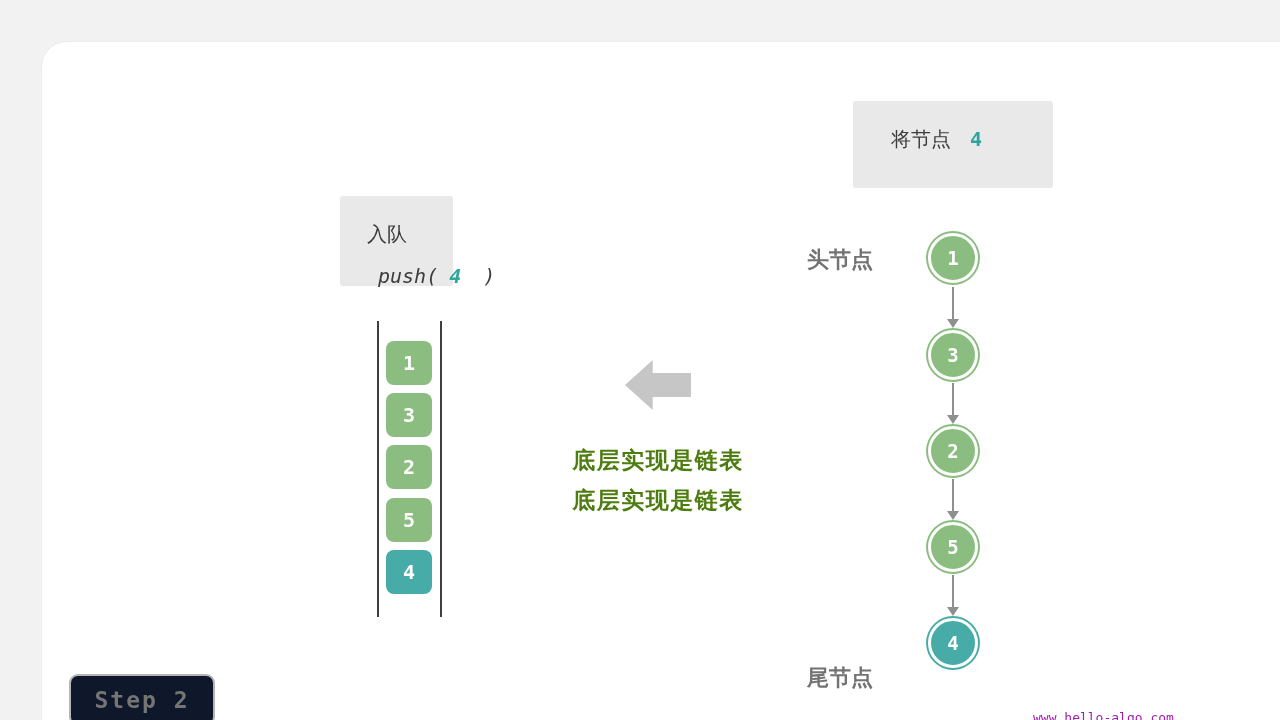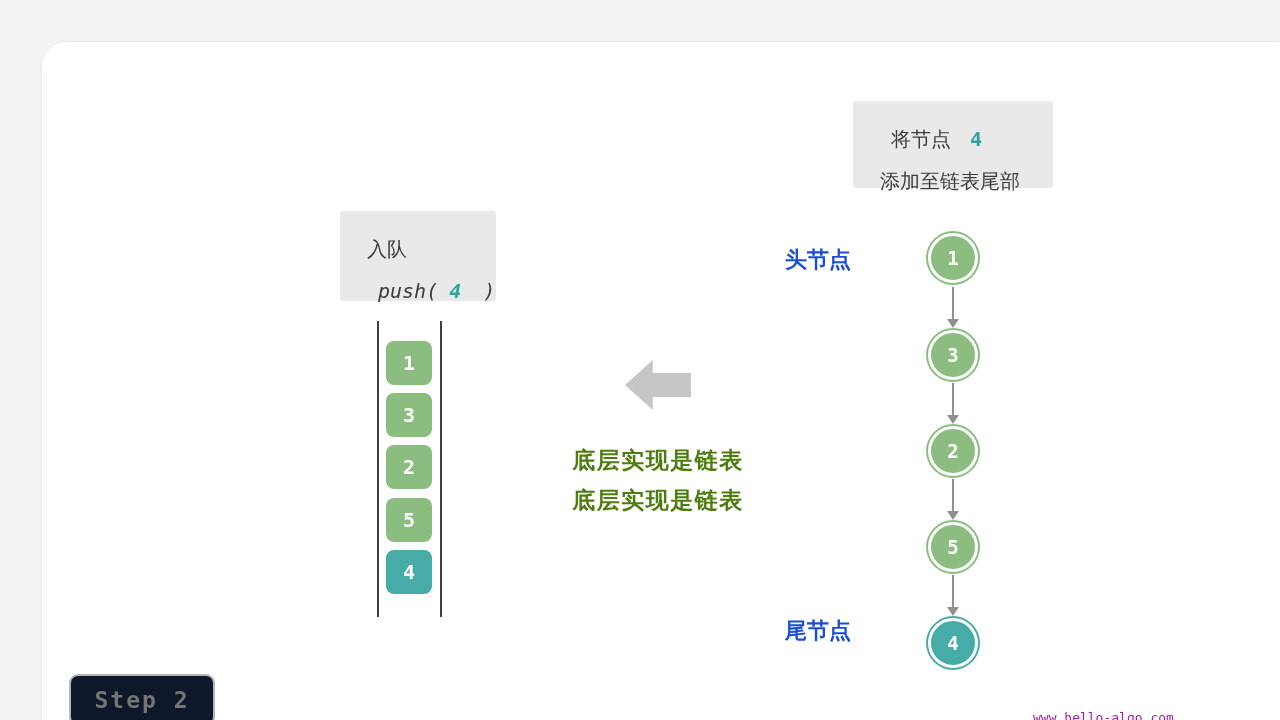--- a/index.html
+++ b/index.html
@@ -25,21 +25,21 @@
     position: absolute;
     background: #e9e9e9;
     border-radius: 3px;
     padding: 12px 16px;
     font-size: 20px;
     line-height: 31px;
     color: #3c3c3c;
   }
   .label-box .teal-text { margin-left: 8px; }
   .annotation-box { left: 820px; top: 68px; width: 200px; height: 87px; }
-  .operation-box  { left: 307px; top: 178px; width: 156px; height: 90px; }
+  .operation-box  { left: 307px; top: 163px; width: 113px; height: 90px; }
   .teal-text { color: #2ea6a0; font-weight: bold; font-family: "DejaVu Sans Mono", "Liberation Mono", monospace; }
 
   
   .q-rail {
     position: absolute;
     top: 288px;
     width: 2px; height: 296px;
     background: #3f3f3f;
   }
   .q-rail.left  { left: 344px; }
@@ -77,27 +77,27 @@
     letter-spacing: 1.5px;
     color: #4d7c0f;
   }
   .caption-line.l1 { top: 412px; }
   .caption-line.l2 { top: 452px; }
 
   
   .side-label {
     position: absolute;
     left: 752px; width: 110px;
-    text-align: left;
+    text-align: center;
     font-size: 22px;
     font-weight: bold;
-    color: #1d4ed8;
+    color: #737373;
   }
   .side-label.head { top: 212px; }
-  .side-label.tail { top: 583px; }
+  .side-label.tail { top: 630px; }
   .node {
     position: absolute;
     left: 895px;
     width: 50px; height: 50px;
     border-radius: 50%;
     border: 3px solid #ffffff;
     display: flex; align-items: center; justify-content: center;
     color: #ffffff;
     font-family: "DejaVu Sans Mono", "Liberation Mono", monospace;
     font-weight: bold;
@@ -141,21 +141,20 @@
     color: #a21caf;
   }
 </style>
 </head>
 <body>
 
 <div class="card"></div>
 
 <div class="label-box annotation-box">
   <div><span>将节点</span><span class="teal-text">4</span></div>
-  <div>添加至链表尾部</div>
 </div>
 
 <div class="label-box operation-box">
   <div>入队</div>
   <div class="mono"><span>push(</span><span class="teal-text" style="margin-left:0">4</span><span>)</span></div>
 </div>
 
 <div class="q-rail left"></div>
 <div class="q-rail right"></div>
 

